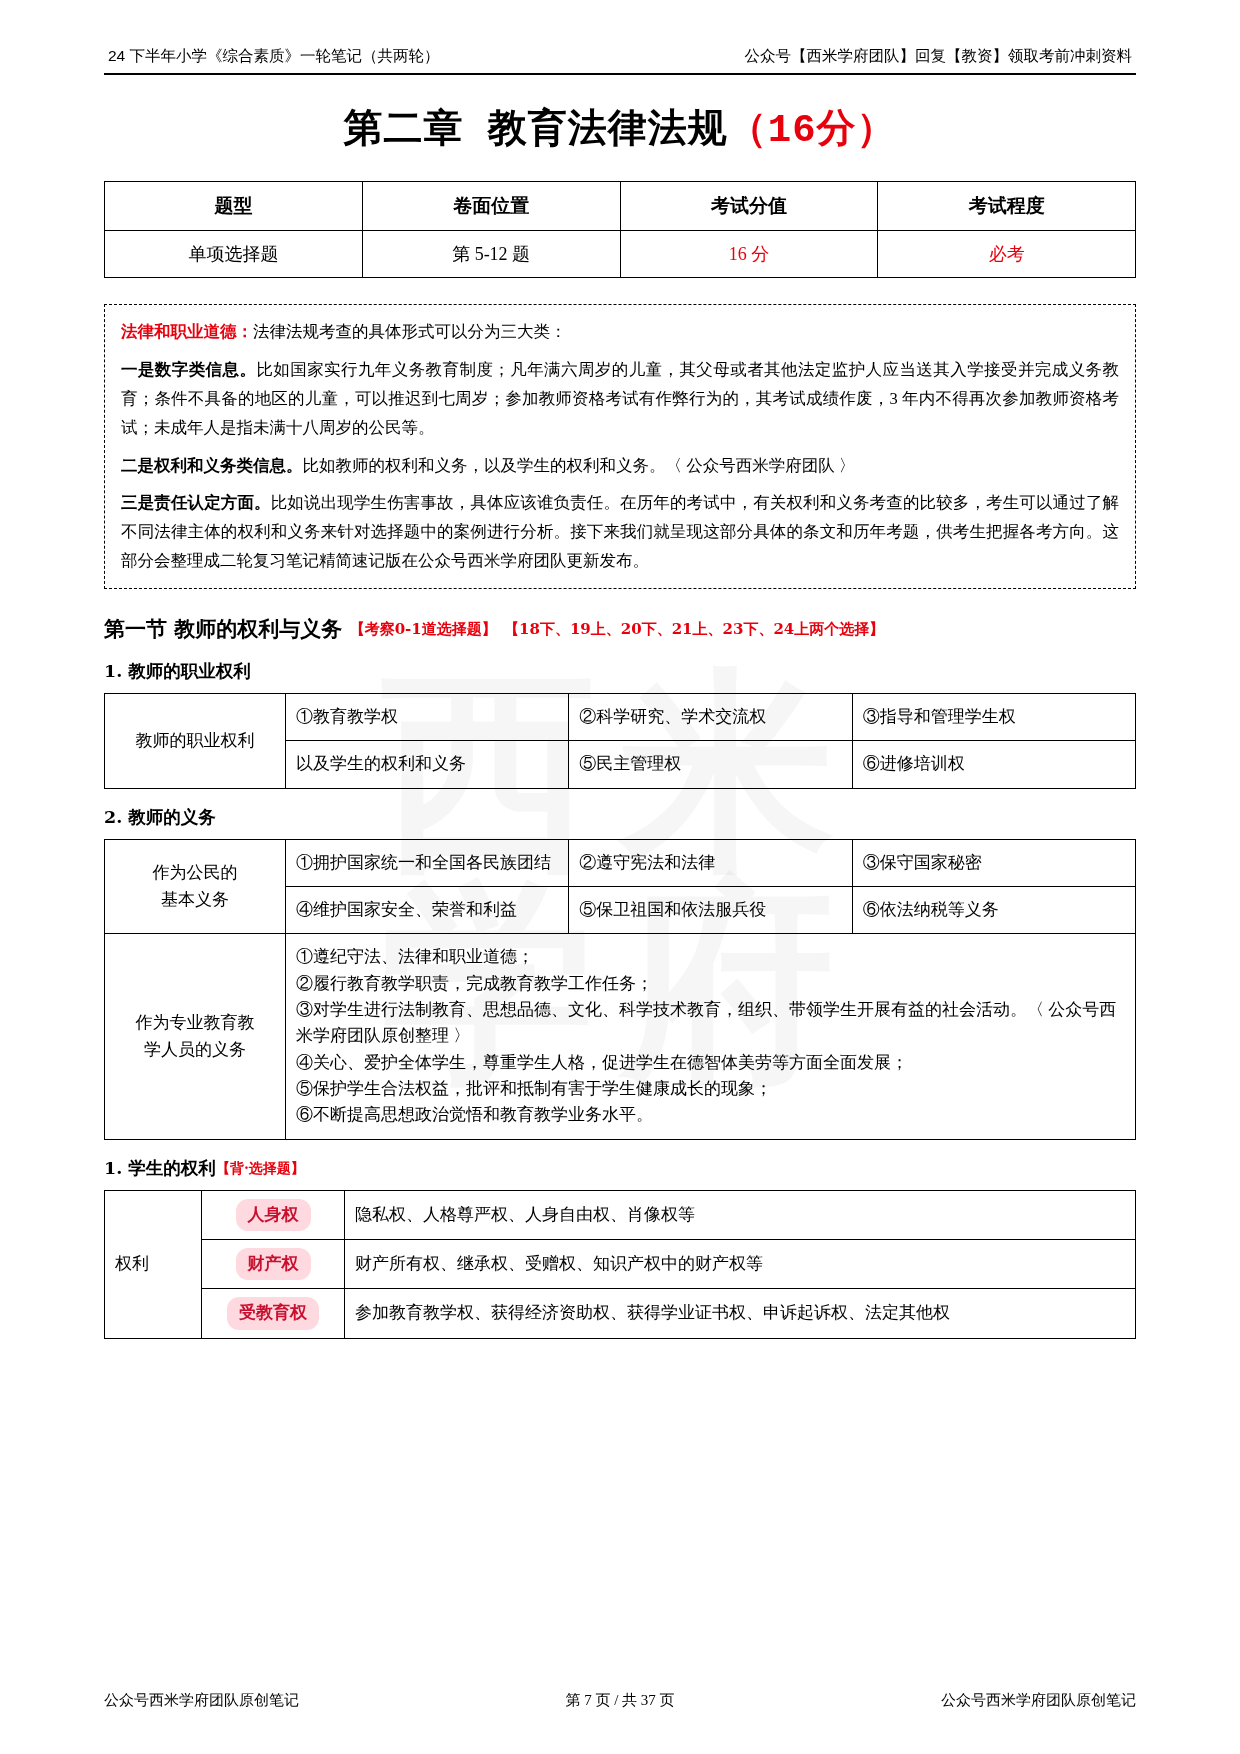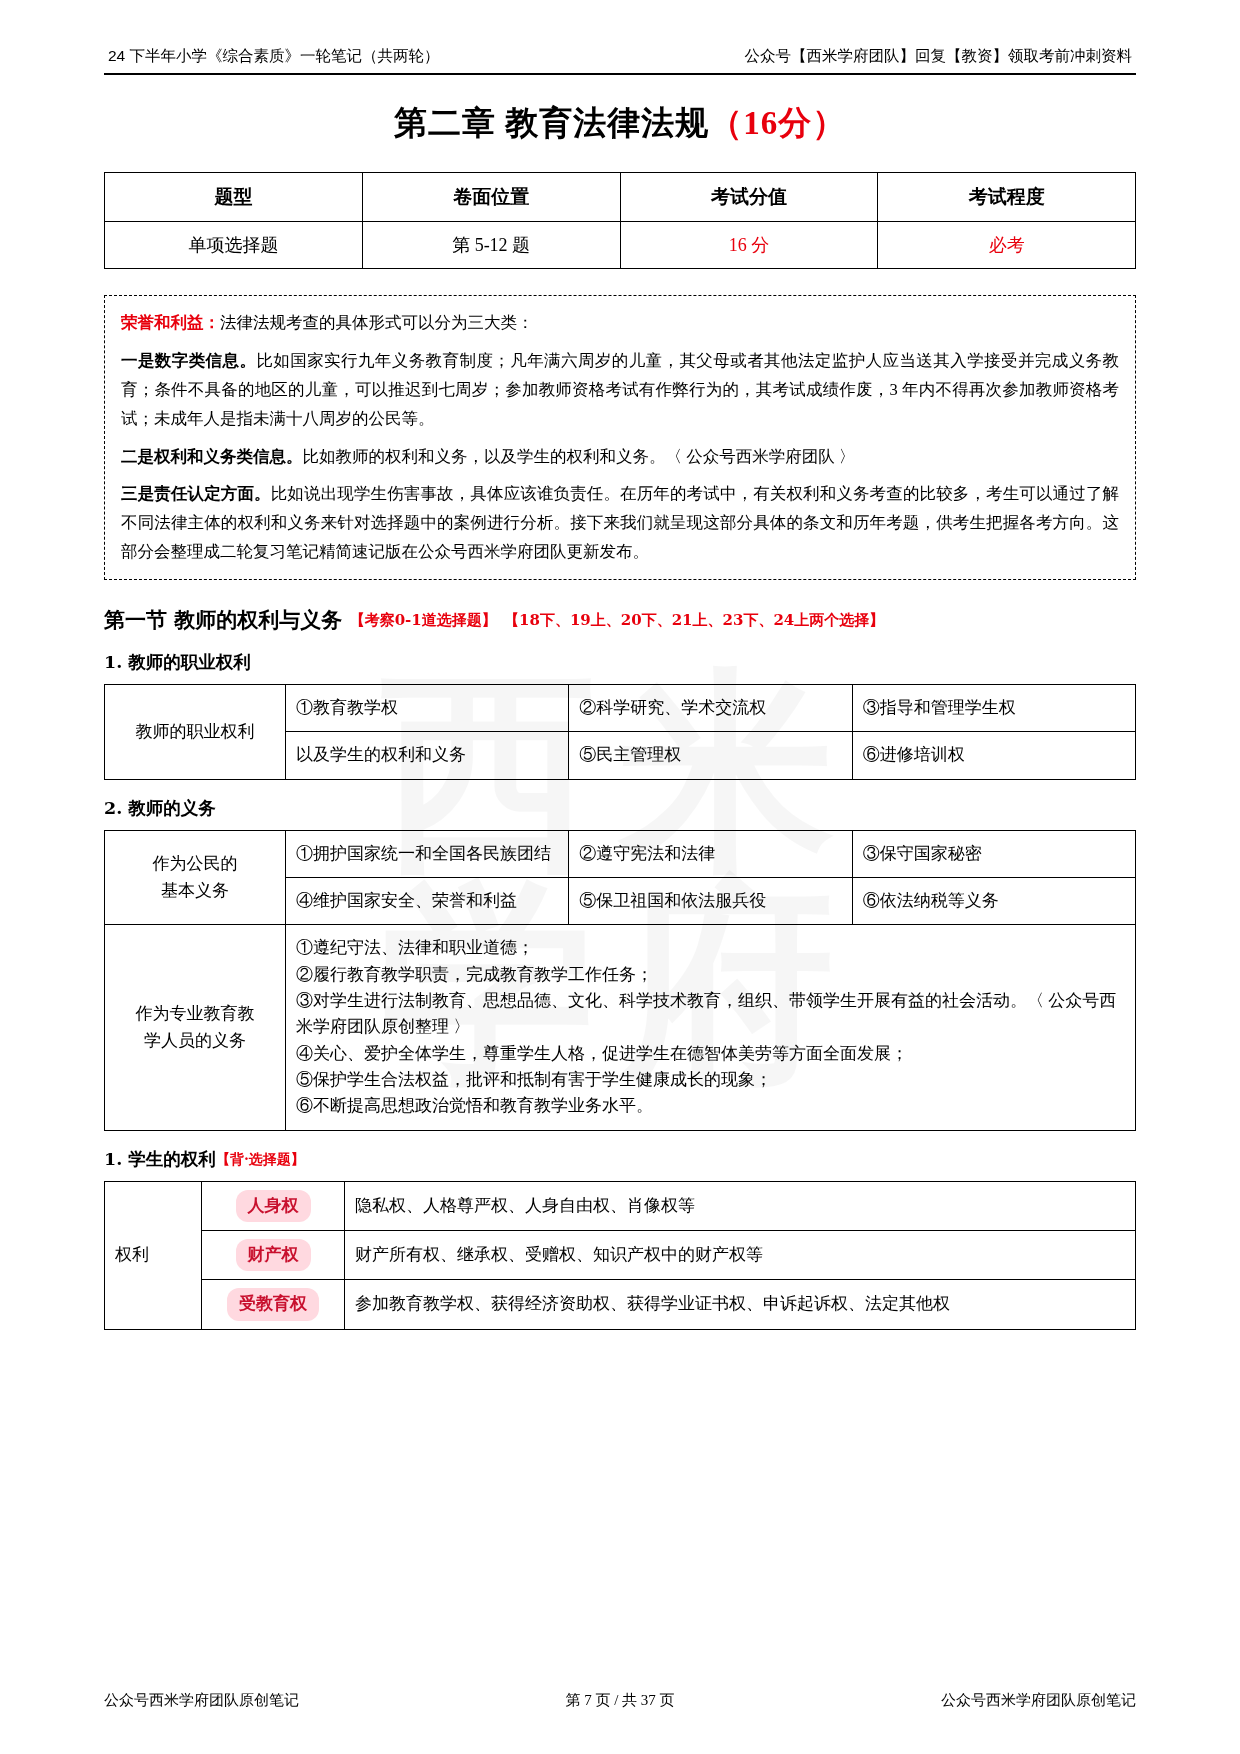--- a/index.html
+++ b/index.html
@@ -55,25 +55,25 @@
     font-family: Liberation Sans, sans-serif;
     padding: 0 4px 6px 4px;
   }
   .header-rule {
     border-bottom: 2.5px solid #000;
     margin-bottom: 4px;
   }
 
   h1.doc-title {
     text-align: center;
-    font-size: 33px;
+    font-size: 39px;
     font-weight: bold;
     margin: 26px 0 26px 0;
     letter-spacing: 1px;
-    font-family: Liberation Serif, serif;
+    font-family: Liberation Mono, monospace;
   }
   h1.doc-title .score { color: #e8000d; }
 
   
   table.info {
     width: 100%;
     border-collapse: collapse;
     table-layout: fixed;
     margin-bottom: 26px;
   }
@@ -220,21 +220,21 @@
         <td>单项选择题</td>
         <td>第 5-12 题</td>
         <td class="red">16 分</td>
         <td class="red">必考</td>
       </tr>
     </tbody>
       </table>
 
     <div class="tipbox">
       <p>
-        <span class="tip-head">荣誉和利益：</span><span>法律法规考查的具体形式可以分为三大类：</span>
+        <span class="tip-head">法律和职业道德：</span><span>法律法规考查的具体形式可以分为三大类：</span>
       </p>
       <p>
         <b>一是数字类信息。</b><span>比如国家实行九年义务教育制度；凡年满六周岁的儿童，其父母或者其他法定监护人应当送其入学接受并完成义务教育；条件不具备的地区的儿童，可以推迟到七周岁；参加教师资格考试有作弊行为的，其考试成绩作废，3 年内不得再次参加教师资格考试；未成年人是指未满十八周岁的公民等。</span>
       </p>
       <p>
         <b>二是权利和义务类信息。</b><span>比如教师的权利和义务，以及学生的权利和义务。〈 公众号西米学府团队 〉</span>
       </p>
       <p>
         <b>三是责任认定方面。</b><span>比如说出现学生伤害事故，具体应该谁负责任。在历年的考试中，有关权利和义务考查的比较多，考生可以通过了解不同法律主体的权利和义务来针对选择题中的案例进行分析。接下来我们就呈现这部分具体的条文和历年考题，供考生把握各考方向。这部分会整理成二轮复习笔记精简速记版在公众号西米学府团队更新发布。</span>
       </p>

